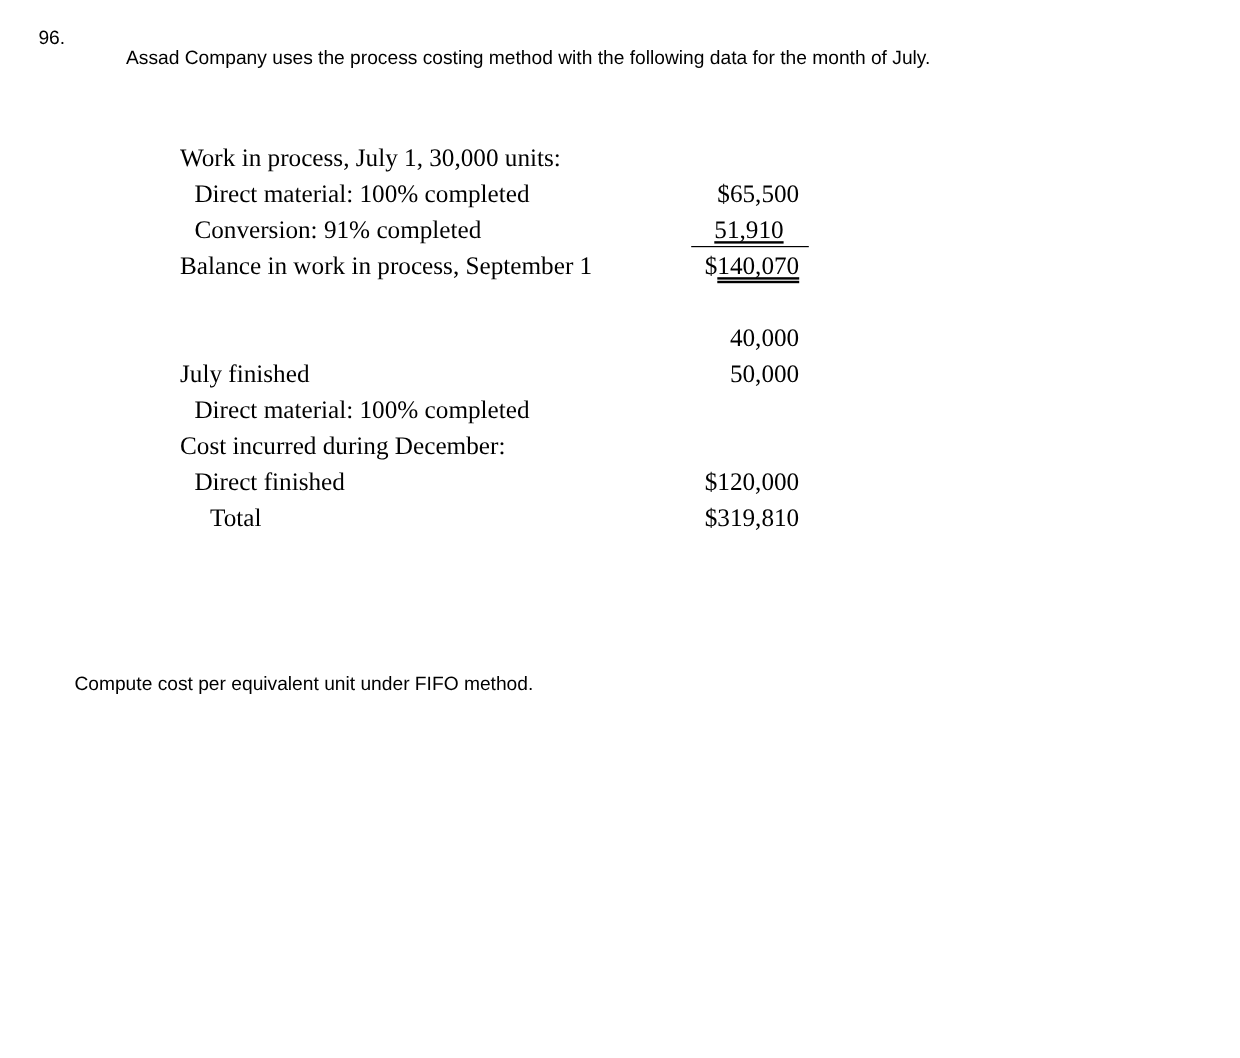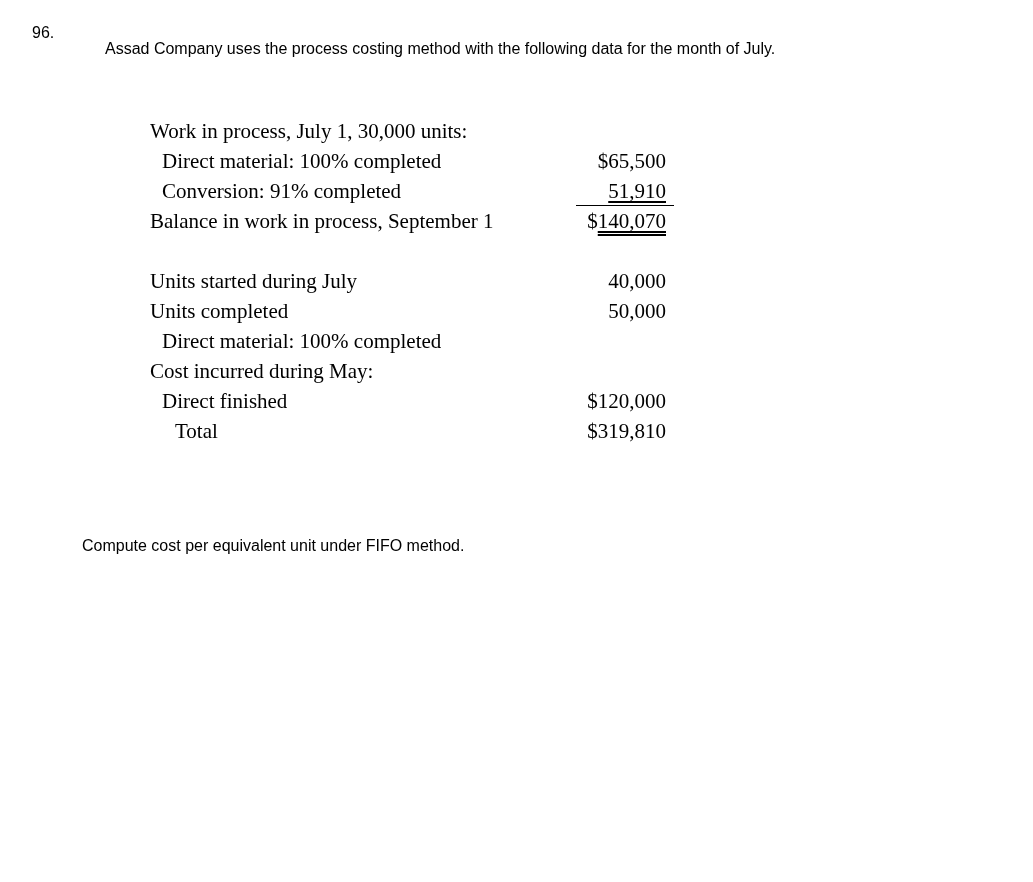--- a/index.html
+++ b/index.html
@@ -63,63 +63,61 @@
     .u1 { text-decoration: underline; text-underline-offset: 3px; }
     .dbl { text-decoration: underline double; text-underline-offset: 3px; }
     .rule {
       position: absolute;
       height: 1px;
       background: #000;
     }
     .footer {
       position: absolute;
       left: 62px;
-      top: 529px;
-      margin-left: 20px;
+      top: 554px;
     }
   </style>
 </head>
 <body>
 
 <div class="qnum sans">96.</div>
 <div class="qtext sans">Assad Company uses the process costing method with the following data for the month of July.</div>
 
 <div class="block serif" style="top:116px;">
   <div class="row">
     <span class="lbl">Work in process, July 1, 30,000 units:</span>
   </div>
   <div class="row">
     <span class="lbl ind1">Direct material: 100% completed</span>
     <span class="amt">$65,500</span>
   </div>
   <div class="row">
     <span class="lbl ind1">Conversion: 91% completed</span>
-    <span class="amt u1" style="right:14px;">51,910</span>
+    <span class="amt u1" style="right:27px;">51,910</span>
     <div class="rule" style="right:6px; width:98px; top:29px;"></div>
   </div>
   <div class="row">
     <span class="lbl">Balance in work in process, September 1</span>
     <span class="amt" style="right:6px;"><span>$</span><span class="dbl" style="padding-right:8px;">140,070</span></span>
   </div>
 </div>
 
 <div class="block serif" style="top:266px;">
   <div class="row">
-    <span class="lbl">Units started during July</span>
     <span class="amt">40,000</span>
   </div>
   <div class="row">
-    <span class="lbl">Units completed</span>
+    <span class="lbl">July finished</span>
     <span class="amt">50,000</span>
   </div>
   <div class="row">
     <span class="lbl ind1">Direct material: 100% completed</span>
   </div>
   <div class="row">
-    <span class="lbl">Cost incurred during May:</span>
+    <span class="lbl">Cost incurred during December:</span>
   </div>
   <div class="row">
     <span class="lbl ind1">Direct finished</span>
     <span class="amt">$120,000</span>
   </div>
   <div class="row">
     <span class="lbl ind2">Total</span>
     <span class="amt">$319,810</span>
   </div>
 </div>

